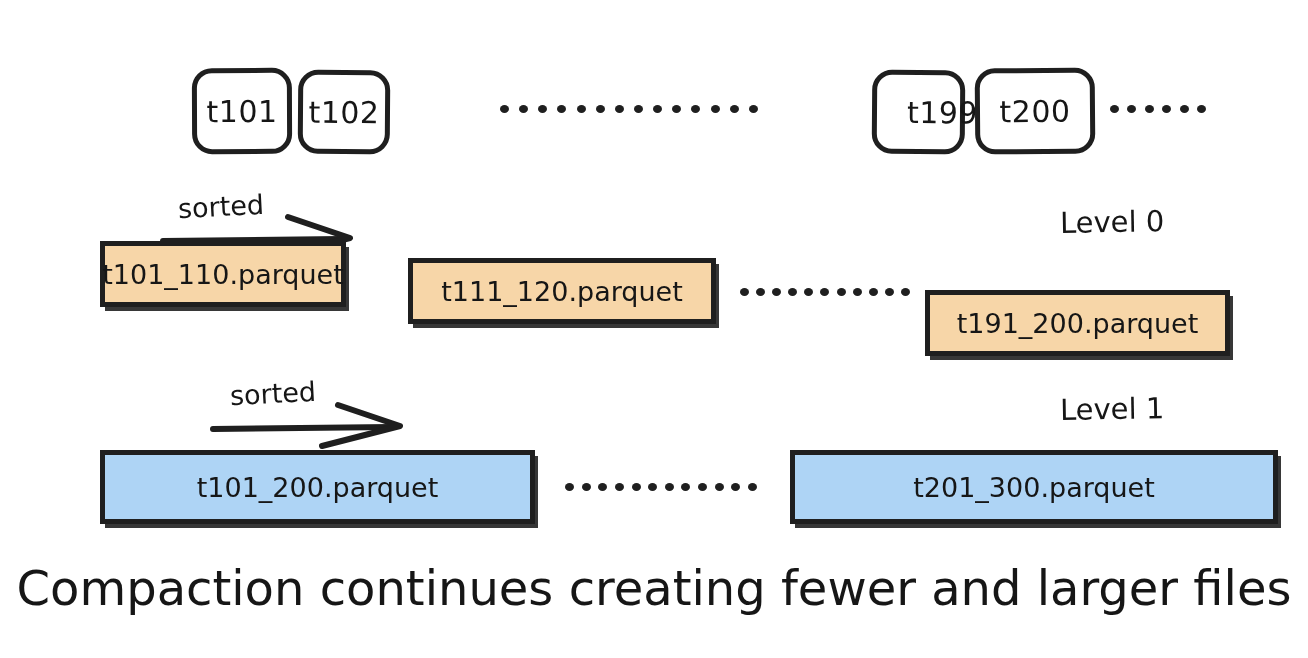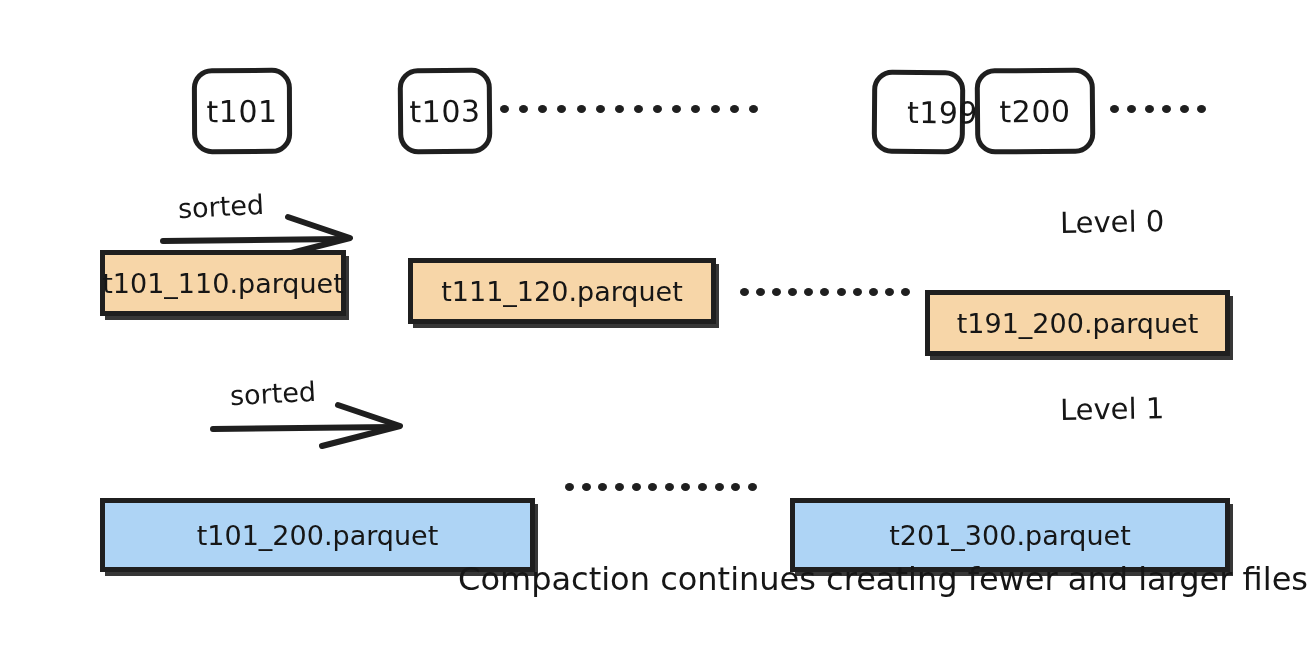--- a/index.html
+++ b/index.html
@@ -47,21 +47,21 @@
     display: flex;
     align-items: center;
     justify-content: center;
     color: #161616;
     font-size: 27px;
     font-family: "DejaVu Sans", sans-serif;
     font-weight: 500;
     box-shadow: 4px 5px 0 -1px rgba(20,20,20,0.85);
   }
   .filebox.lvl0 { background: #F7D6A8; }
-  .filebox.lvl1 { background: #AED4F5; margin-top: 48px; }
+  .filebox.lvl1 { background: #AED4F5; }
 
   
   .dots {
     display: flex;
     align-items: center;
     justify-content: space-between;
   }
   .dots i {
     display: block;
     width: 9px;
@@ -82,42 +82,42 @@
   .sorted-label {
     color: #161616;
     font-size: 27px;
     font-family: "DejaVu Sans", sans-serif;
     font-weight: 500;
     white-space: nowrap;
     transform: rotate(-3deg);
   }
   .caption {
     color: #161616;
-    font-size: 32px;
+    font-size: 48px;
     font-family: "DejaVu Sans", sans-serif;
     font-weight: 500;
     white-space: nowrap;
-    text-align: right;
+    text-align: center;
     width: 100%;
   }
   .arrow-svg { display: block; overflow: visible; }
 </style>
 </head>
 <body>
 
 <div id="canvas">
 
   <div class="abs chip c1" style="left:192px; top:68px; width:100px; height:86px;justify-content:center;">
     <span>t101</span>
   </div>
 
-
-  <div class="abs chip c3" style="left:398px; top:68px; width:94px; height:86px;">
-    <span>t103</span>
-  </div>
+  <div class="abs chip c2" style="left:298px; top:70px; width:92px; height:84px;">
+    <span>t102</span>
+  </div>
+
 
   <div class="abs dots" style="left:500px; top:104px; width:258px; height:10px;">
     <i></i>
       <i></i>
       <i></i>
       <i></i>
       <i></i>
       <i></i>
       <i></i>
     <i></i>
@@ -155,21 +155,21 @@
     <svg class="arrow-svg" width="200" height="46" viewBox="0 0 200 46" fill="none">
       <path d="M3 27 L182 25" stroke="#1F1F1F" stroke-width="6" stroke-linecap="round"></path>
       <path d="M128 3 L190 24 L112 44" stroke="#1F1F1F" stroke-width="6" stroke-linecap="round" stroke-linejoin="round" fill="none"></path>
     </svg>
   </div>
 
   <div class="abs level-label" style="left:1060px; top:205px;">
     <span>Level 0</span>
   </div>
 
-  <div class="abs filebox lvl0" style="left:100px; top:250px; width:246px; height:66px;text-align:right;">
+  <div class="abs filebox lvl0" style="left:100px; top:241px; width:246px; height:66px;text-align:right;">
     <span>t101_110.parquet</span>
   </div>
 
   <div class="abs filebox lvl0" style="left:408px; top:258px; width:308px; height:66px;">
     <span>t111_120.parquet</span>
   </div>
 
   <div class="abs dots" style="left:740px; top:287px; width:170px; height:10px;">
     <i></i>
       <i></i>
@@ -215,21 +215,21 @@
       <i></i>
       <i></i>
     <i></i>
       <i></i>
       <i></i>
       <i></i>
       <i></i>
       <i></i>
   </div>
 
-  <div class="abs filebox lvl1" style="left:790px; top:450px; width:440px; height:74px;">
+  <div class="abs filebox lvl1" style="left:790px; top:450px; width:488px; height:74px;">
     <span>t201_300.parquet</span>
   </div>
 
   <div class="abs" style="left:0px; top:560px; width:1308px; height:60px;">
     <div class="caption">Compaction continues creating fewer and larger files</div>
   </div>
 
 </div>
 
 </body></html>

